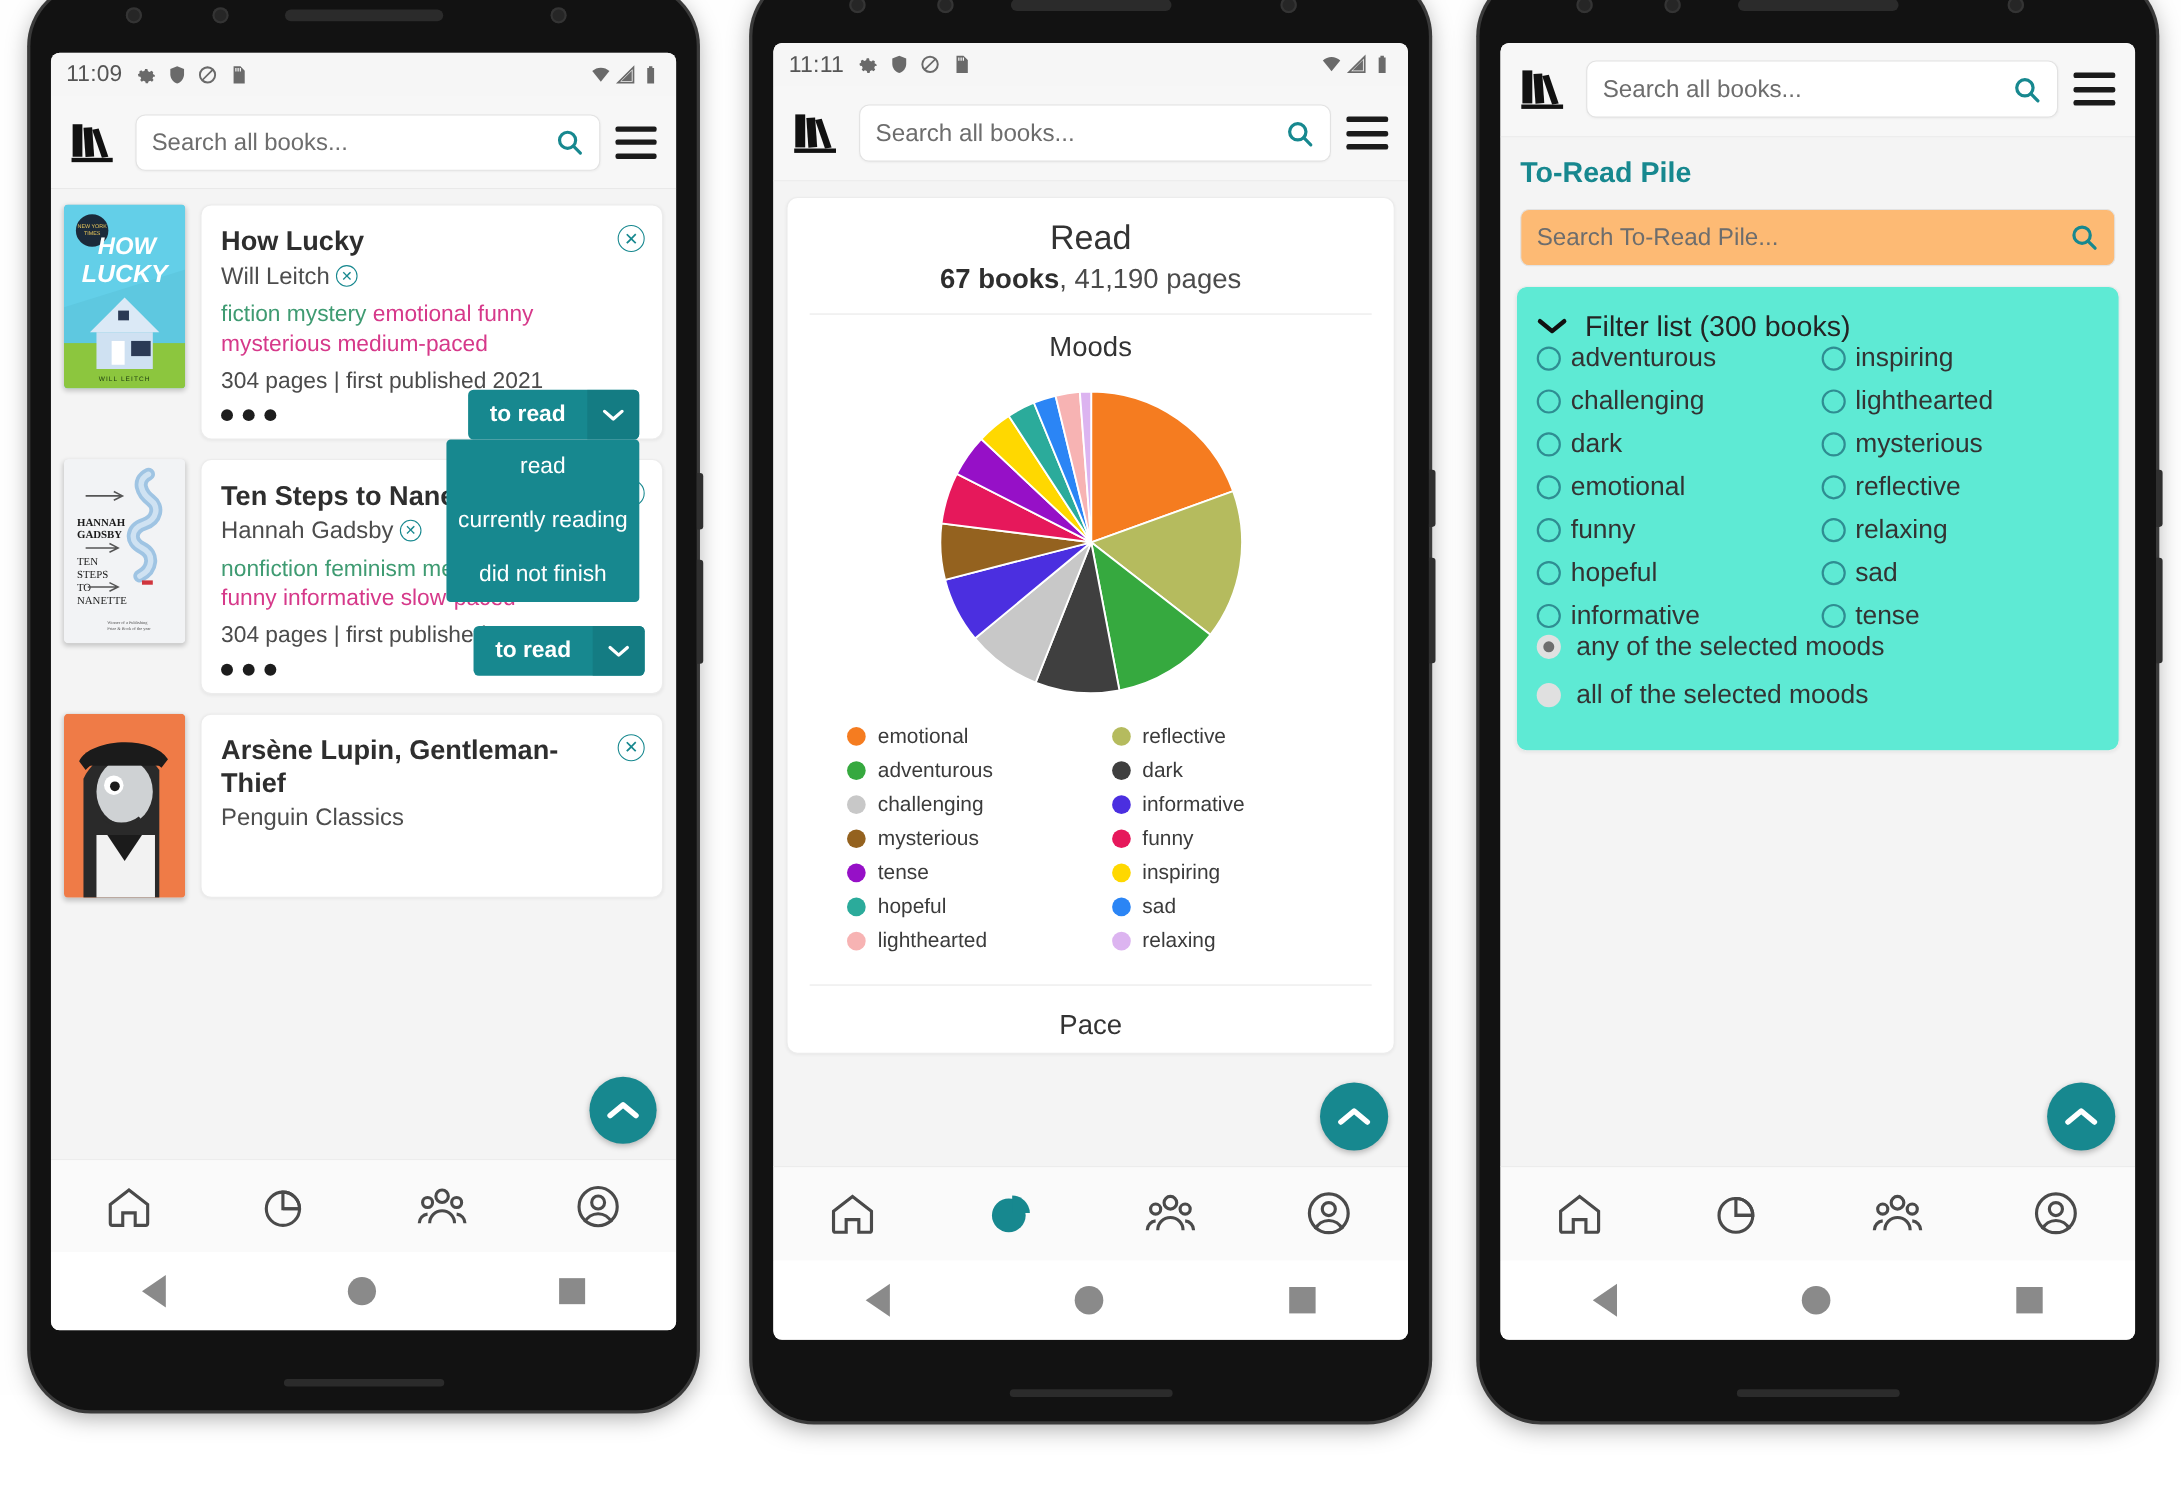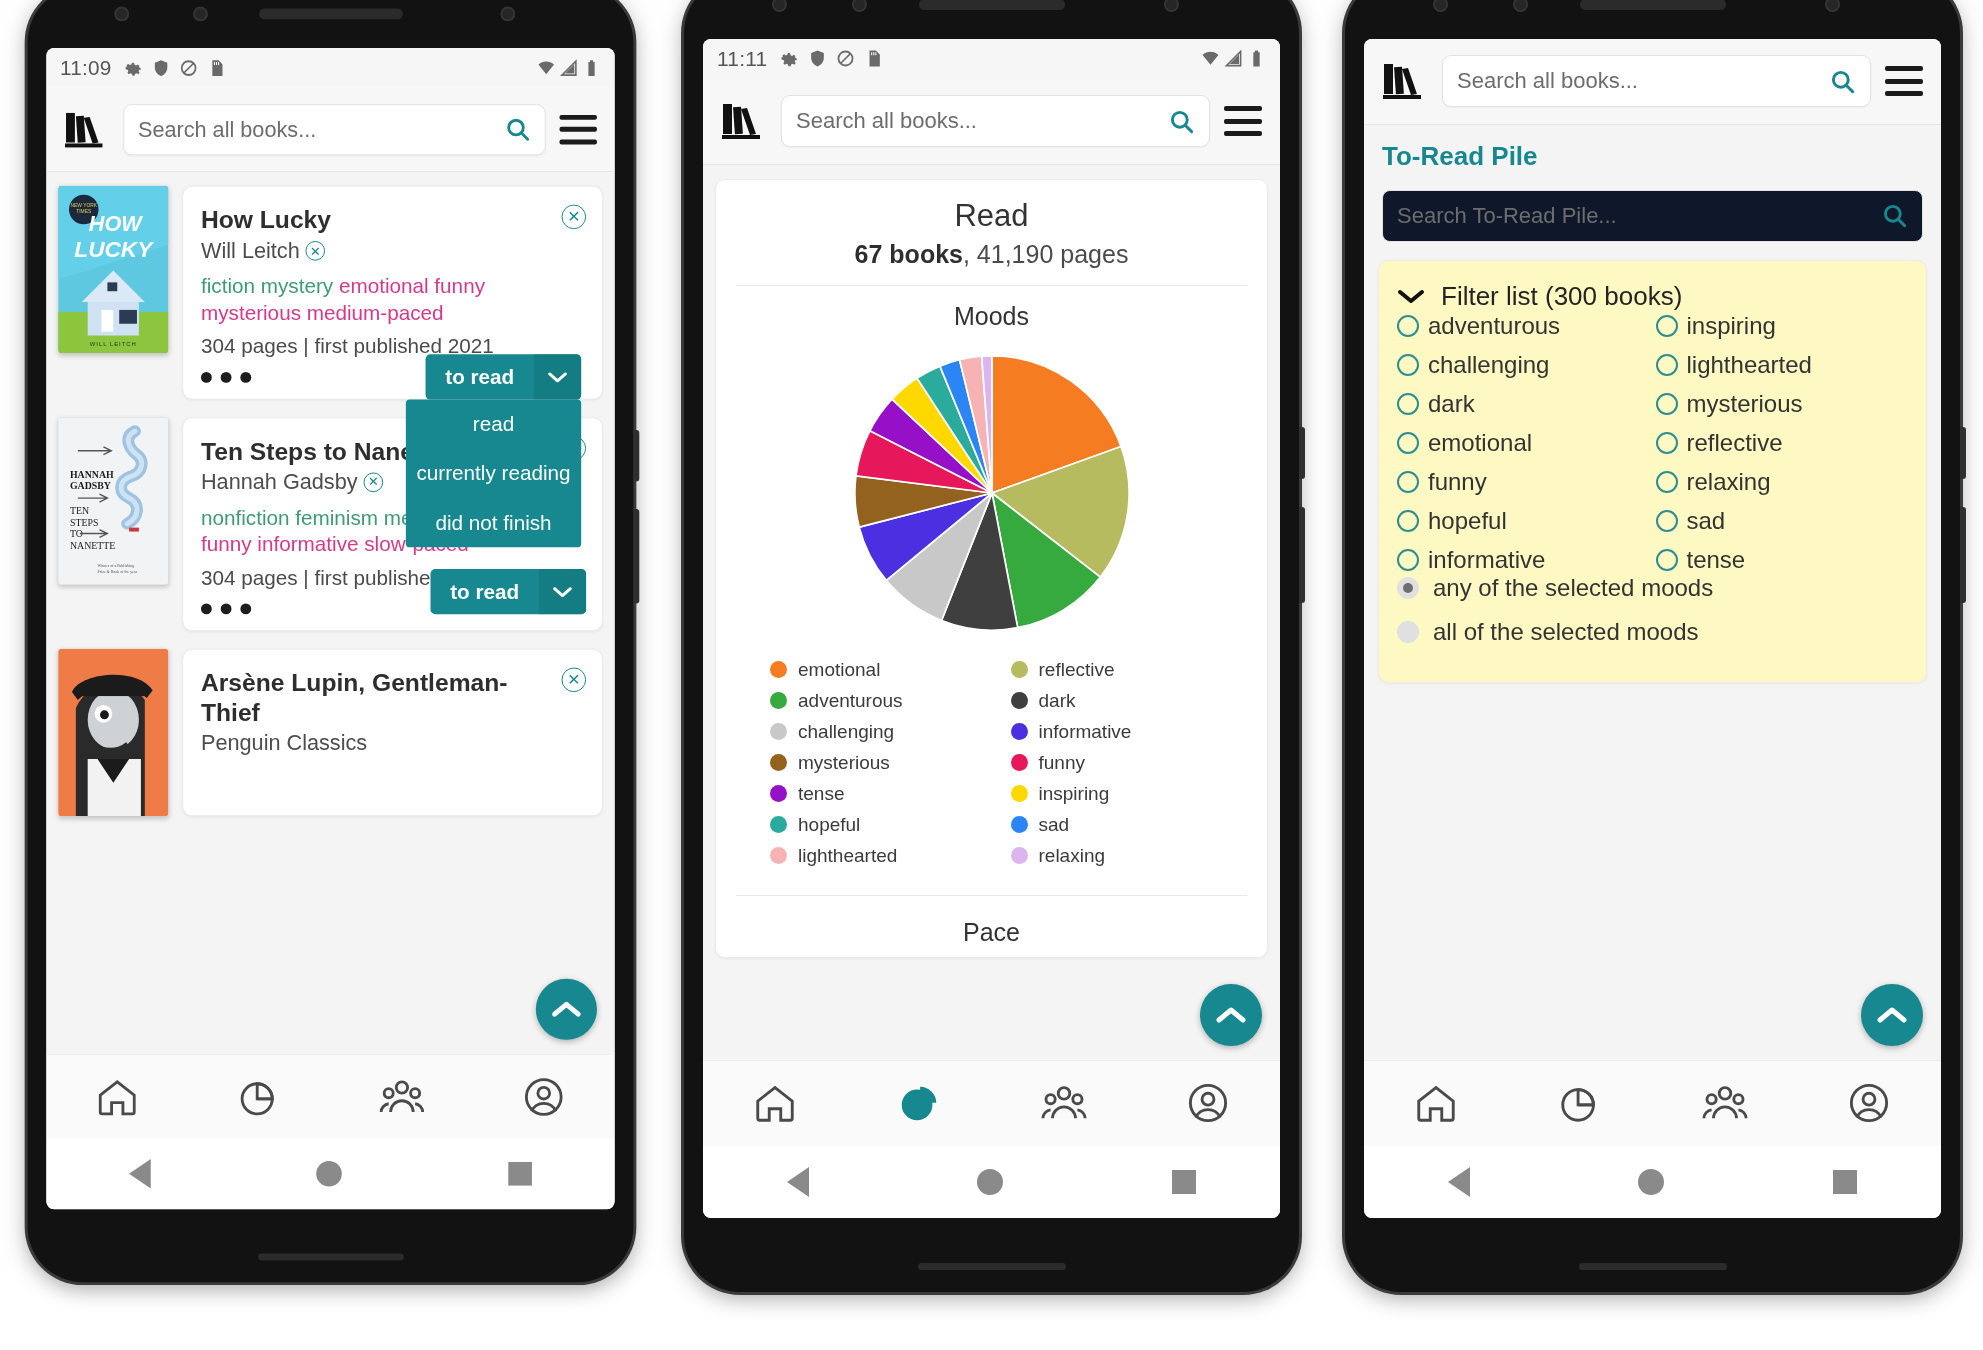--- a/index.html
+++ b/index.html
@@ -162,26 +162,26 @@
   .pie-wrap { display:flex; justify-content:center; padding: 6px 0 2px; }
   .legend { display:grid; grid-template-columns: 1fr 1fr; gap: 9px 10px; padding: 14px 10px 6px 38px;}
   .lg { display:flex; align-items:center; gap:11px; font-size:19px; color:#3b3b3b;}
   .swatch { width:17px; height:17px; border-radius:50%; flex:0 0 auto;}
   .pace { font-size:25px; color:#333; text-align:center; margin-top: 22px;}
 
   
   .pagehead { padding: 16px 18px 4px; }
   .pagehead h2 { font-size: 26px; color:#17888f; font-weight:700;}
   .searchbox2 {
-    margin: 14px 18px 0; height: 52px; background:#0f172a; border:1px solid #e2e2e2;
+    margin: 14px 18px 0; height: 52px; background:#fdba74; border:1px solid #e2e2e2;
     border-radius:8px; display:flex; align-items:center; padding:0 14px;
   }
   .searchbox2 .ph { flex:1 1 auto; font-size:22px; color:#6d6d6d;}
   .filtercard {
-    margin: 18px 14px 0; background:#fef9c3; border:1px solid #ececec; border-radius:10px;
+    margin: 18px 14px 0; background:#5eead4; border:1px solid #ececec; border-radius:10px;
     padding: 20px 18px; box-shadow:0 1px 3px rgba(0,0,0,.05);
   }
   .filterhead { display:flex; align-items:center; gap:16px; }
   .filterhead .t { font-size: 26px; color:#242424; }
   .cdown { width:28px; height:17px;}
   .cdown path { stroke:#111; stroke-width:4; fill:none; stroke-linecap:round; stroke-linejoin:round;}
   .q { font-size: 25px; font-weight:700; color:#2d2d2d; margin: 26px 0 14px;}
   .moodgrid { display:grid; grid-template-columns: 1fr 1fr; gap: 11px 6px;}
   .mood { display:flex; align-items:center; gap:9px; font-size:24px; color:#333;}
   .cbox { width: 22px; height:22px; border:2px solid #2f8d92; border-radius:50%; flex:0 0 auto;}

